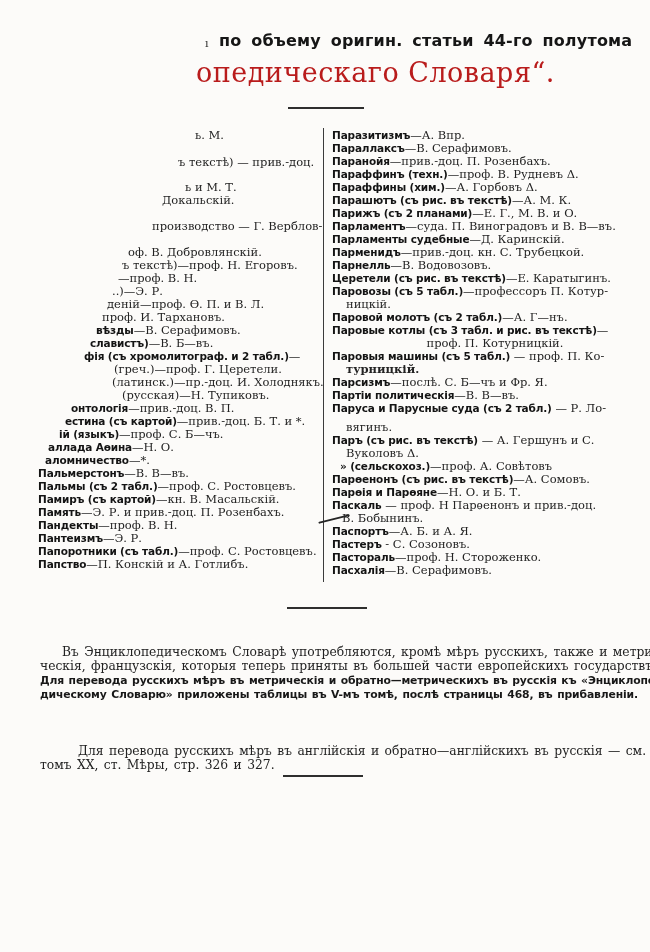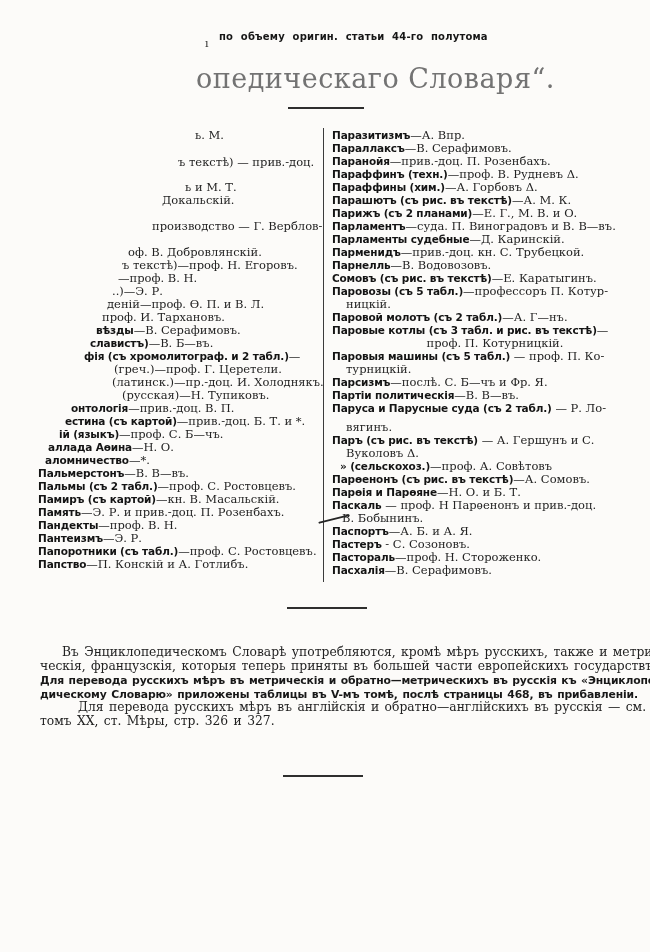--- a/index.html
+++ b/index.html
@@ -3,27 +3,27 @@
 <meta charset="utf-8">
 <style>
   html,body{margin:0;padding:0;background:#e8e8e6;}
   .page{
     position:relative;width:650px;height:952px;background:#fcfbf9;color:#1f1f1f;
     font-family:"DejaVu Serif",serif;overflow:hidden;margin:0 auto;
   }
   .tick{position:absolute;left:205px;top:37px;font-size:11px;color:#2a2a2a;}
   .h1{
     position:absolute;left:219px;top:31px;
-    font-family:"DejaVu Sans",sans-serif;font-weight:700;font-size:10px;
+    font-family:"DejaVu Sans",sans-serif;font-weight:700;font-size:16px;
     letter-spacing:0.2px;word-spacing:4px;white-space:nowrap;color:#161616;
   }
   .h2{
-    position:absolute;left:196px;top:63px;
+    position:absolute;left:196px;top:57px;
     font-family:"DejaVu Serif",serif;font-size:27px;letter-spacing:0.5px;
-    white-space:nowrap;color:#737373;
+    white-space:nowrap;color:#b91c1c;
   }
   .rule{position:absolute;height:2px;background:#2e2e2e;}
   #rule-top{left:288px;top:107px;width:76px;}
   #rule-middle{left:287px;top:607px;width:80px;}
   #rule-bottom{left:283px;top:775px;width:80px;}
   .col-divider{position:absolute;left:323px;top:128px;width:1px;height:454px;background:#3b3b3b;}
   .col{position:absolute;top:129px;font-size:11.5px;line-height:13px;}
   .col.left{left:38px;width:284px;}
   .col.right{left:332px;width:312px;}
   .line{white-space:nowrap;position:relative;height:13px;}
@@ -139,35 +139,35 @@
 
 
       <div class="line"><span class="head">Парламентъ</span><span class="rest">—суда. П. Виноградовъ и В. В—въ.</span></div>
 
       <div class="line"><span class="head">Парламенты судебные</span><span class="rest">—Д. Каринскій.</span></div>
 
       <div class="line"><span class="head">Парменидъ</span><span class="rest">—прив.-доц. кн. С. Трубецкой.</span></div>
 
       <div class="line"><span class="head">Парнелль</span><span class="rest">—В. Водовозовъ.</span></div>
 
-      <div class="line"><span class="head">Сомовъ (съ рис. въ текстѣ)</span><span class="rest">—Е. Каратыгинъ.</span></div>
+      <div class="line"><span class="head">Церетели (съ рис. въ текстѣ)</span><span class="rest">—Е. Каратыгинъ.</span></div>
 
       <div class="line"><span class="head">Паровозы (съ 5 табл.)</span><span class="rest">—профессоръ П. Котур-</span></div>
 
       <div class="line" style="padding-left: 14px;"><span class="head"></span><span class="rest">ницкій.</span></div>
 
       <div class="line"><span class="head">Паровой молотъ (съ 2 табл.)</span><span class="rest">—А. Г—нъ.</span></div>
 
       <div class="line"><span class="head">Паровые котлы (съ 3 табл. и рис. въ текстѣ)</span><span class="rest">—</span></div>
 
       <div class="line" style="padding-left: 14px; text-align: center;"><span class="head"></span><span class="rest">проф. П. Котурницкій.</span></div>
 
       <div class="line"><span class="head">Паровыя машины (съ 5 табл.)</span><span class="rest"> — проф. П. Ко-</span></div>
 
-      <div class="line" style="padding-left: 14px;"><span class="head"></span><span class="rest">турницкій.</span></div>
+      <div class="line" style="padding-left: 14px; font-weight: bold;"><span class="head"></span><span class="rest">турницкій.</span></div>
 
       <div class="line"><span class="head">Парсизмъ</span><span class="rest">—послѣ. С. Б—чъ и Фр. Я.</span></div>
 
       <div class="line"><span class="head">Партіи политическія</span><span class="rest">—В. В—въ.</span></div>
 
       <div class="line"><span class="head">Паруса и Парусные суда (съ 2 табл.)</span><span class="rest"> — Р. Ло-</span></div>
 
       <div class="line" style="padding-left: 14px; margin-top: 6px;"><span class="head"></span><span class="rest">вягинъ.</span></div>
 
       <div class="line"><span class="head">Паръ (съ рис. въ текстѣ)</span><span class="rest"> — А. Гершунъ и С.</span></div>
@@ -198,20 +198,20 @@
   <div class="footer">
 
       <div class="fline serif" style="padding-left: 22px;">Въ Энциклопедическомъ Словарѣ употребляются, кромѣ мѣръ русскихъ, также и метри-</div>
 
       <div class="fline serif">ческія, французскія, которыя теперь приняты въ большей части европейскихъ государствъ.</div>
 
       <div class="fline boldline">Для перевода русскихъ мѣръ въ метрическія и обратно—метрическихъ въ русскія къ «Энциклопе-</div>
 
       <div class="fline boldline">дическому Словарю» приложены таблицы въ V-мъ томѣ, послѣ страницы 468, въ прибавленіи.</div>
 
-      <div class="fline serif" style="padding-left: 38px;">Для перевода русскихъ мѣръ въ англійскія и обратно—англійскихъ въ русскія — см.</div>
+      <div class="fline serif" style="padding-left: 38px; margin-top: 44px;">Для перевода русскихъ мѣръ въ англійскія и обратно—англійскихъ въ русскія — см.</div>
 
       <div class="fline serif">томъ XX, ст. Мѣры, стр. 326 и 327.</div>
     </div>
 
   <div class="rule" id="rule-bottom"></div>
 
 </div>
 
 </body></html>

